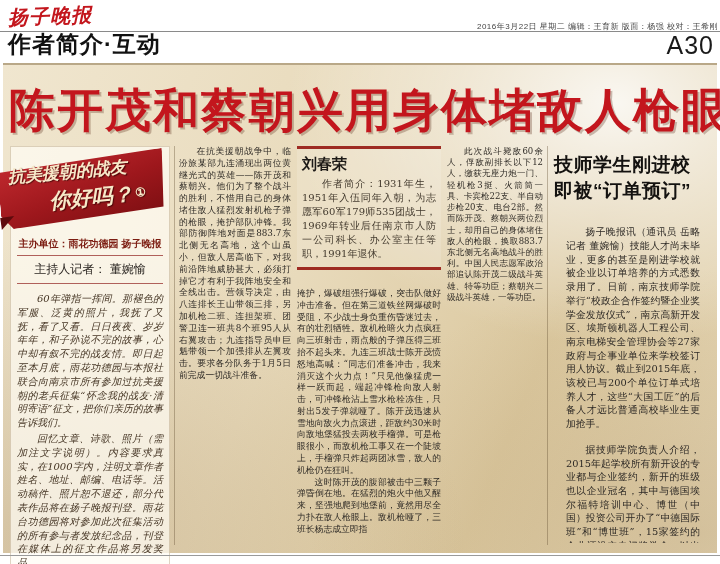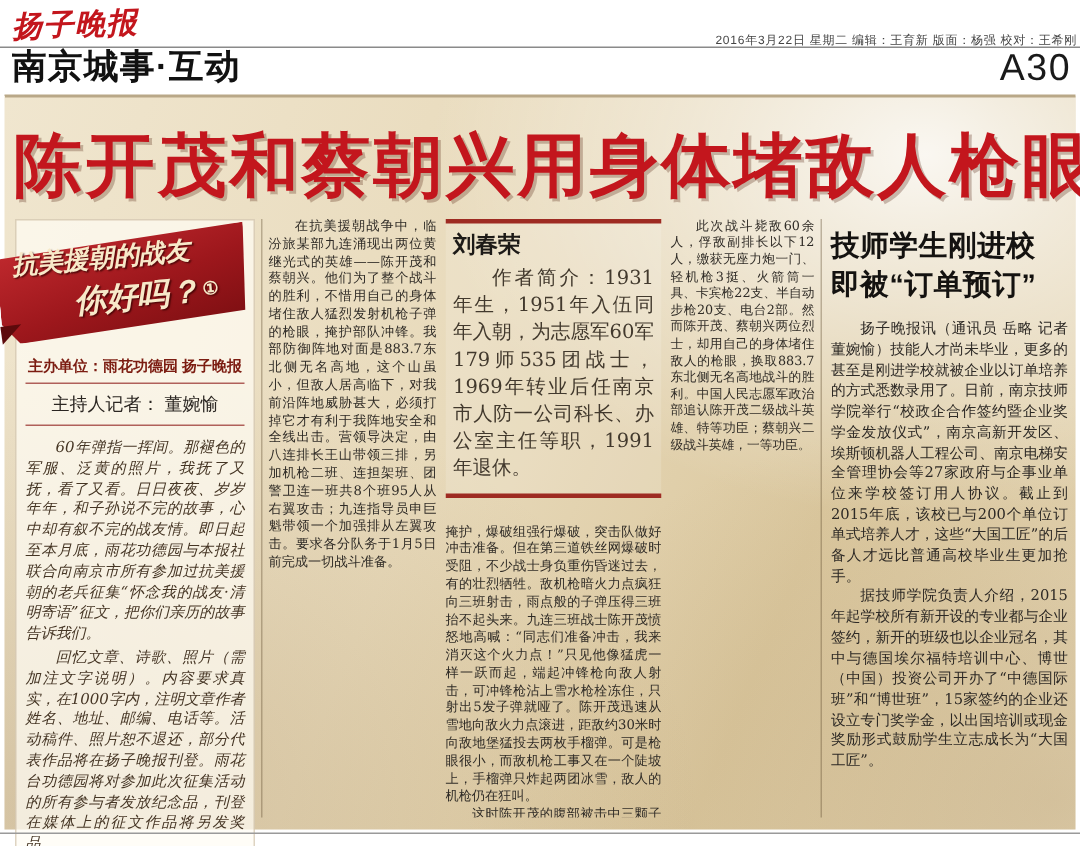--- a/index.html
+++ b/index.html
@@ -63,39 +63,39 @@
   .main-cols{flex:1 1 auto;display:flex;overflow:hidden;}
   .mcol{overflow:hidden;font-family:"DejaVu Serif",serif;color:#2f2b26;text-align:justify;}
   .mcol p{margin:0;text-indent:2em;}
   .mcol p.noindent{text-indent:0;}
   .mcol-1{width:112px;flex:0 0 112px;font-size:8.8px;line-height:1.34;margin-right:6px;}
   .mcol-2{width:144px;flex:0 0 144px;font-size:8.8px;line-height:1.34;margin-right:6px;}
   .mcol-3{width:100px;flex:1 1 auto;font-size:8.5px;line-height:1.32;}
   .author-box{border-top:3px solid #9e2b22;border-bottom:3px solid #9e2b22;
     padding:4px 5px 6px;margin-bottom:18px;background:rgba(255,255,255,.15);}
   .author-name{font-size:15px;font-weight:bold;color:#1d1a17;font-family:"Liberation Sans",sans-serif;margin:1px 0 3px;font-style:normal;}
-  .author-bio{font-size:13px;line-height:1.4;color:#42392d;text-indent:2em;text-align:justify;}
+  .author-bio{font-size:10px;line-height:1.4;color:#42392d;text-indent:2em;text-align:justify;}
 
   
   .right-col{width:158px;flex:0 0 158px;padding:4px 0 0 2px;}
   .right-title{font-size:19px;font-weight:bold;color:#141210;line-height:1.35;letter-spacing:.5px;margin:2px 0 10px;font-family:"Liberation Sans",sans-serif;}
   .right-body{font-family:"DejaVu Serif",serif;font-size:9.8px;line-height:1.4;color:#2d2925;text-align:justify;overflow:hidden;max-height:330px;}
-  .right-body p{margin:0;text-indent:2em;}
+  .right-body p{margin:12px;text-indent:2em;}
 </style>
 </head>
 <body>
 
 <div class="page">
 
   <div class="masthead">
     <div class="logo">扬子晚报</div>
     <div class="mast-rule"></div>
     <div class="dateline">2016年3月22日 星期二  编辑：王育新  版面：杨强  校对：王希刚</div>
     <div class="section-row">
-      <span class="section-title">南京城事·互动</span>
+      <span class="section-title">作者简介·互动</span>
       <span class="page-number">A30</span>
     </div>
   </div>
 
   <div class="paper">
 
     <div class="headline">陈开茂和蔡朝兴用身体堵敌人枪眼</div>
 
     <div class="content">
 

